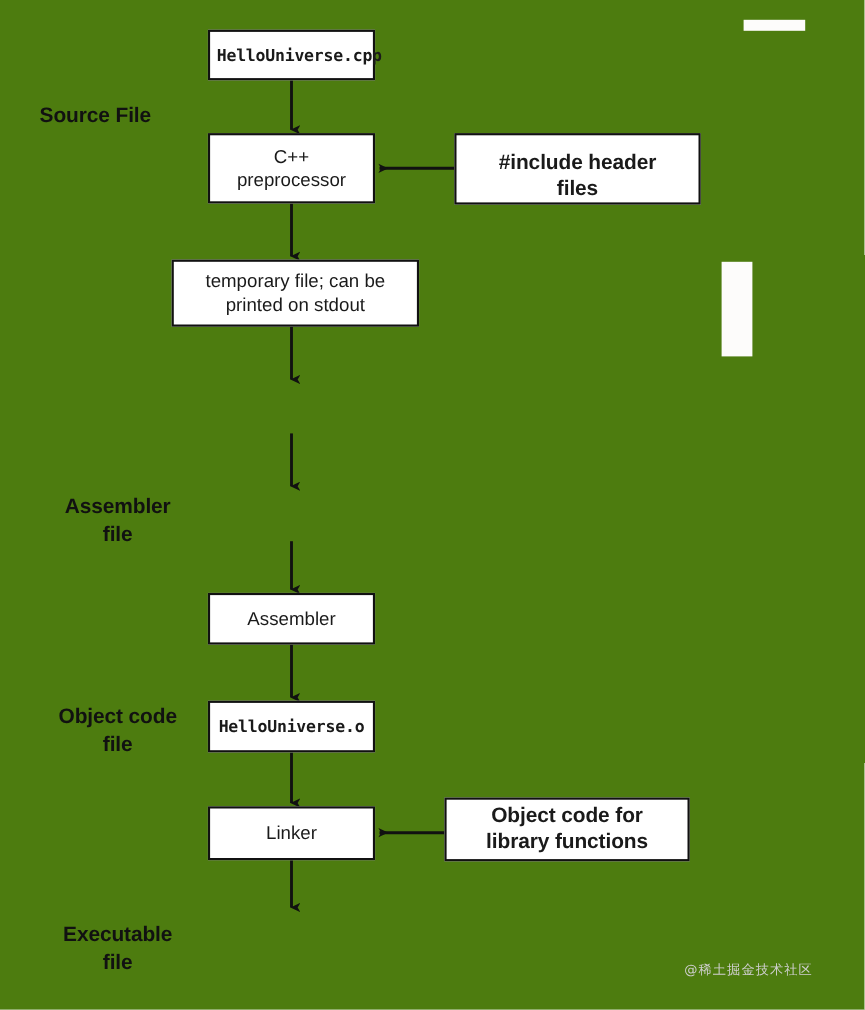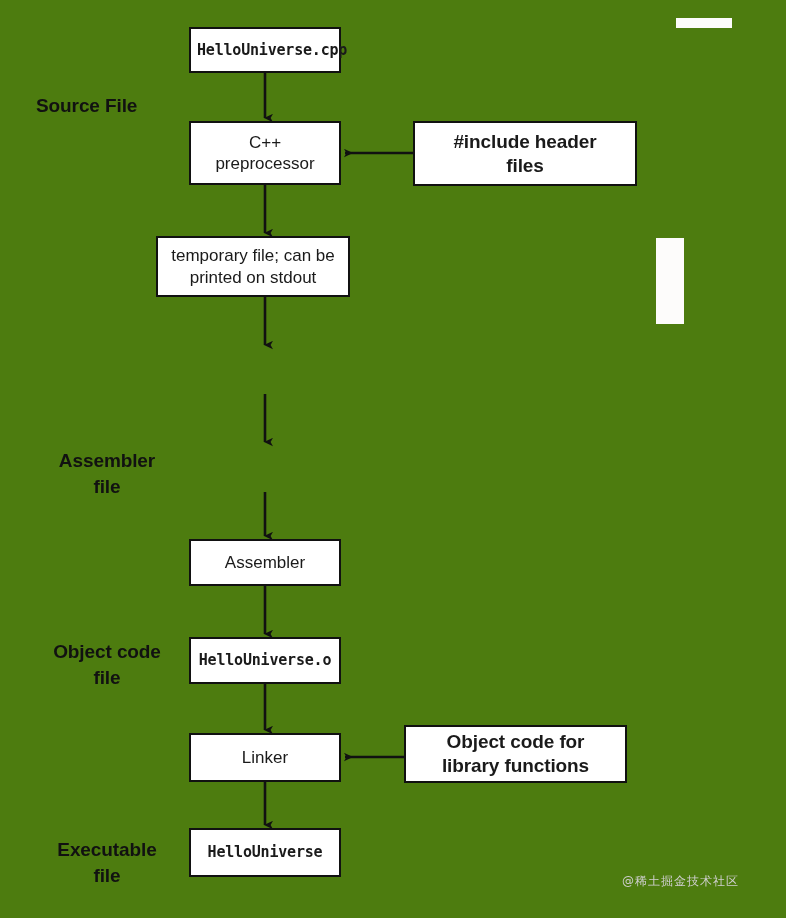--- a/index.html
+++ b/index.html
@@ -122,26 +122,26 @@
 
   <div class="node mono" style="left:189px; top:27px; width:152px; height:46px;">
     <span class="txt">HelloUniverse.cpp</span>
   </div>
 
   <div class="node plain" style="left:189px; top:121px; width:152px; height:64px;">
     <span class="txt" style="white-space:pre-line;">C++
 preprocessor</span>
   </div>
 
-  <div class="node strong" style="left:413px; top:121px; width:224px; height:65px;">
+  <div class="node strong" style="left:413px; top:121px; width:224px; height:65px;align-items:flex-end;">
     <span class="txt" style="white-space:pre-line;">#include header
 files</span>
   </div>
 
-  <div class="node plain" style="left:156px; top:236px; width:194px; height:61px;">
+  <div class="node plain" style="left:156px; top:236px; width:225px; height:61px;">
     <span class="txt" style="white-space:pre-line;">temporary file; can be
 printed on stdout</span>
   </div>
 
 
 
   <div class="node plain" style="left:189px; top:539px; width:152px; height:47px;">
     <span class="txt">Assembler</span>
   </div>
 
@@ -151,23 +151,20 @@
 
   <div class="node mono" style="left:189px; top:637px; width:152px; height:47px;">
     <span class="txt">HelloUniverse.o</span>
   </div>
 
   <div class="node strong" style="left:404px; top:725px; width:223px; height:58px;">
     <span class="txt" style="white-space:pre-line;">Object code for
 library functions</span>
   </div>
 
-  <div class="node mono" style="left:189px; top:828px; width:152px; height:49px;">
-    <span class="txt">HelloUniverse</span>
-  </div>
 
   <div class="side-label single" style="left:36px; top:93px; width:150px;">Source File</div>
 
   <div class="side-label" style="left:31px; top:448px; width:152px;">Assembler
 file</div>
 
   <div class="side-label" style="left:31px; top:639px; width:152px;">Object code
 file</div>
 
   <div class="side-label" style="left:31px; top:837px; width:152px;">Executable

